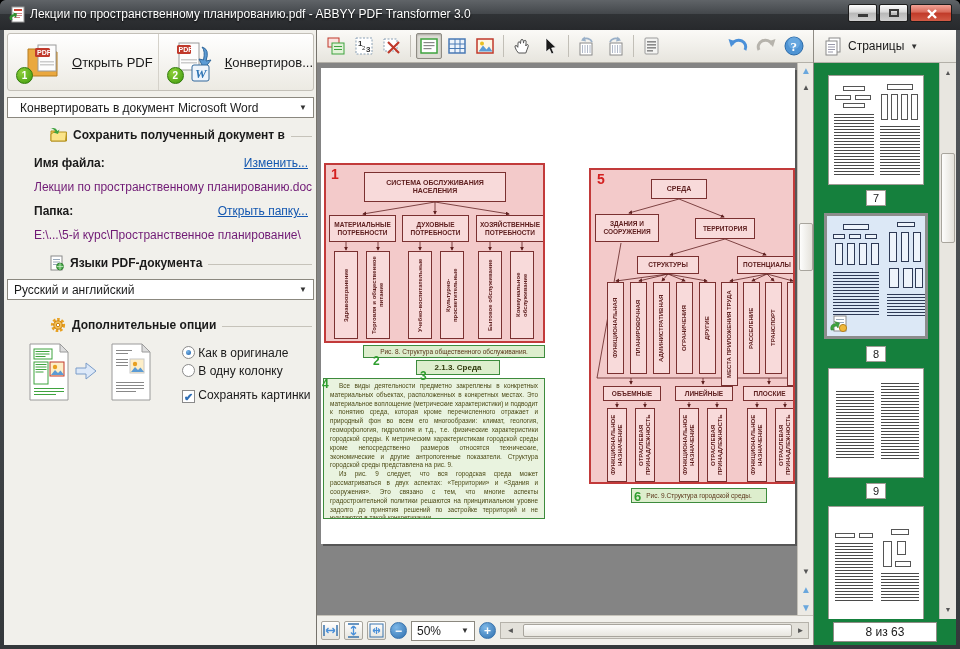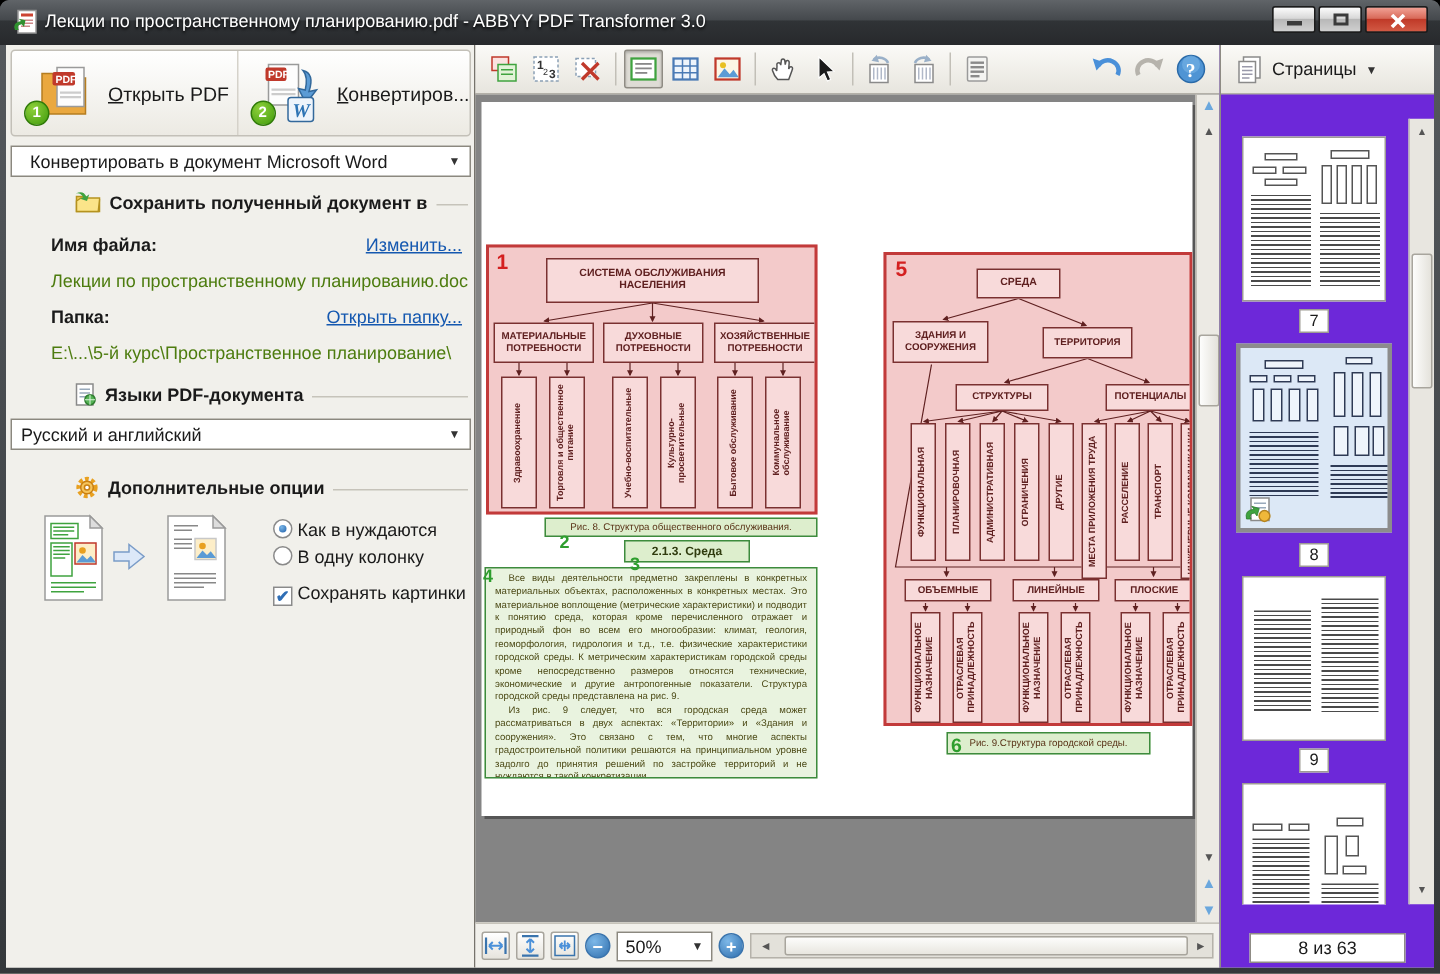--- a/index.html
+++ b/index.html
@@ -36,21 +36,21 @@
 
   .selectbox { position:absolute; height:21px; background:#fff; border:1px solid #8b887f; display:flex; align-items:center;
     padding:0 6px; justify-content:space-between; font-size:12px; }
   .dd-arrow { font-size:8px; color:#333; }
 
   .sect-head { position:absolute; left:6px; right:4px; height:18px; display:flex; align-items:center; gap:6px;padding-left:40px; }
   .sect-title { font-weight:bold; white-space:nowrap; }
   .sect-rule { flex:1; height:1px; background:#c6c3ba; margin-top:2px; }
   .frow-label { font-weight:bold; }
   .link { color:#1558b0; text-decoration:underline; cursor:pointer; }
-  .plain { color:#4d7c0f; }
+  .plain { color:#701a75; }
 
   .radio { display:inline-block; width:13px; height:13px; border-radius:50%; border:1px solid #8a8a8a; background:#fff; vertical-align:-2px; position:relative; }
   .radio.sel::after { content:""; position:absolute; left:3px; top:3px; width:5px; height:5px; border-radius:50%;
     background:radial-gradient(circle at 35% 30%, #7ab6e8, #1f5fa8); }
   .checkbox { display:inline-block; width:13px; height:13px; border:1px solid #8a8a8a; background:#fff; vertical-align:-2px;
     text-align:center; line-height:12px; font-size:11px; color:#2f6eb5; font-weight:bold; }
   .opt-line { position:absolute; font-size:12px; white-space:nowrap; }
 
   
   .mid-col { position:relative; width:496px; flex:none; display:flex; flex-direction:column; }
@@ -97,21 +97,21 @@
   .hs-thumb { position:absolute; left:22px; top:1px; bottom:1px; right:16px; background:linear-gradient(#fdfdfc,#e8e6df); border:1px solid #a8a59d; border-radius:2px; }
   .hs-arrow { position:absolute; top:0; width:15px; height:15px; font-size:8px; color:#555; text-align:center; line-height:15px; }
 
   
   .vscroll { position:absolute; right:0; top:0; bottom:0; width:16px; background:#eceae4; border-left:1px solid #c2bfb7; }
   .vs-btn { position:absolute; left:1px; width:14px; height:15px; text-align:center; font-size:8px; line-height:15px; color:#555; }
   .vs-blue { color:#6aa7dd; font-size:10px; }
   .vs-thumb { position:absolute; left:1px; width:14px; background:linear-gradient(90deg,#fdfdfc,#e4e2db); border:1px solid #a8a59d; border-radius:2px; }
 
   
-  .right-col { position:relative; flex:1; background:#6d28d9; border-left:1px solid #8e8b84; display:flex; flex-direction:column;gap:16px; }
+  .right-col { position:relative; flex:1; background:#15803d; border-left:1px solid #8e8b84; display:flex; flex-direction:column; }
   .pages-header { position:relative; height:33px; flex:none; background:linear-gradient(#fbfaf7,#e7e5de); border-bottom:1px solid #b3b0a8;
     display:flex; align-items:center; gap:6px; padding-left:10px; font-size:12px; }
   .thumbs { position:relative; flex:1; overflow:hidden; }
   .thumb { position:absolute; background:#fff; border:1px solid #9e9b94; }
   .thumb.sel { border:3px solid #8c8c8c; background:#dce8f6; }
   .pnum { position:absolute; width:20px; height:16px; background:#fff; border:1px solid #9e9b94; font-size:11px;
     text-align:center; line-height:15px; }
   .tlines { position:absolute; background:repeating-linear-gradient(#4a4a4a 0 1px, transparent 1px 3px); }
   .tlines.blue { background:repeating-linear-gradient(#2e3a55 0 1px, transparent 1px 3px); }
   .mini-box { position:absolute; border:1px solid #555; background:#fff; }
@@ -265,21 +265,21 @@
         <circle cx="107" cy="22" r="2.2" fill="#e8a020"></circle>
           <path d="M103 30 l4 -5 3 3 2.5 -2.5 3.5 4.5 z" fill="#5b9bd5"></path>
         <rect x="88" y="40" width="28" height="1" fill="#888"></rect>
           <rect x="88" y="43" width="28" height="1" fill="#888"></rect>
         <rect x="88" y="46" width="28" height="1" fill="#888"></rect>
           <rect x="88" y="49" width="20" height="1" fill="#888"></rect>
       </svg>
 
       <div class="opt-line" style="left:178px; top:316px;">
         <span class="radio sel"></span>
-        <span>Как в нуждаются</span>
+        <span>Как в оригинале</span>
       </div>
       <div class="opt-line" style="left:178px; top:334px;">
         <span class="radio"></span>
         <span>В одну колонку</span>
       </div>
       <div class="opt-line" style="left:178px; top:358px;">
         <span class="checkbox">✔</span>
         <span>Сохранять картинки</span>
       </div>
     </div>

